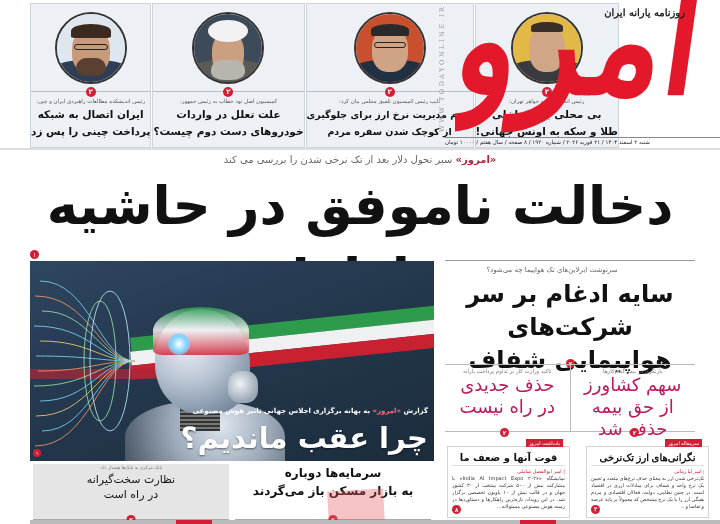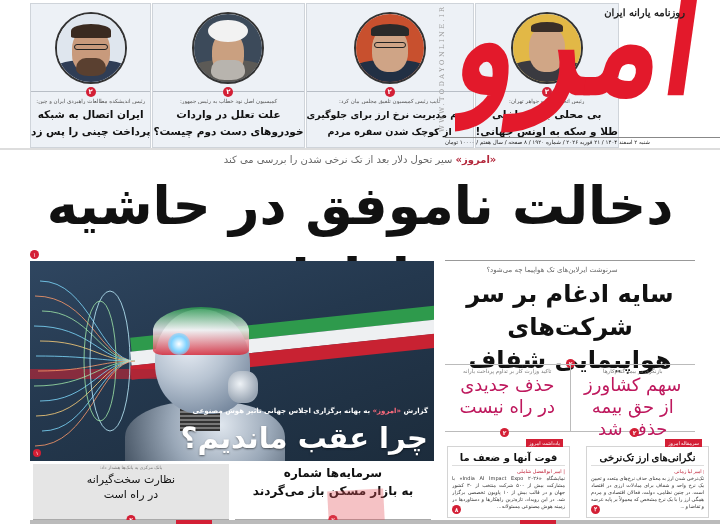--- a/index.html
+++ b/index.html
@@ -253,21 +253,21 @@
   <span class="col-tag">یادداشت امروز</span>
   <div class="col-title">قوت آنها و ضعف ما</div>
   <div class="col-author">| امیر ابوالفضل شاملی</div>
   <div class="col-body">نمایشگاه «India AI Impact Expo ۲۰۲۶» با مشارکت بیش از ۵۰۰ شرکت منتخب از ۳۰ کشور جهان و در قالب بیش از ۱۰ پاویون تخصصی برگزار شد. در این رویداد، تازه‌ترین راهکارها و دستاوردها در زمینه هوش مصنوعی مسئولانه...</div>
   <span class="badge col-badge">۸</span>
 </div>
 
 <div class="bottom-row">
   <div class="b">
     <div class="ttl">
-      <div>سرمایه‌ها شماره</div>
+      <div>سرمایه‌ها دوباره</div>
       <div>به بازار مسکن باز می‌گردند</div>
     </div>
     <span class="badge">۲</span>
   </div>
   <div class="b boxed">
     <div class="kick">بانک مرکزی به بانک‌ها هشدار داد:</div>
     <div class="ttl light">
       <div>نظارت سخت‌گیرانه</div>
       <div>در راه است</div>
     </div>

